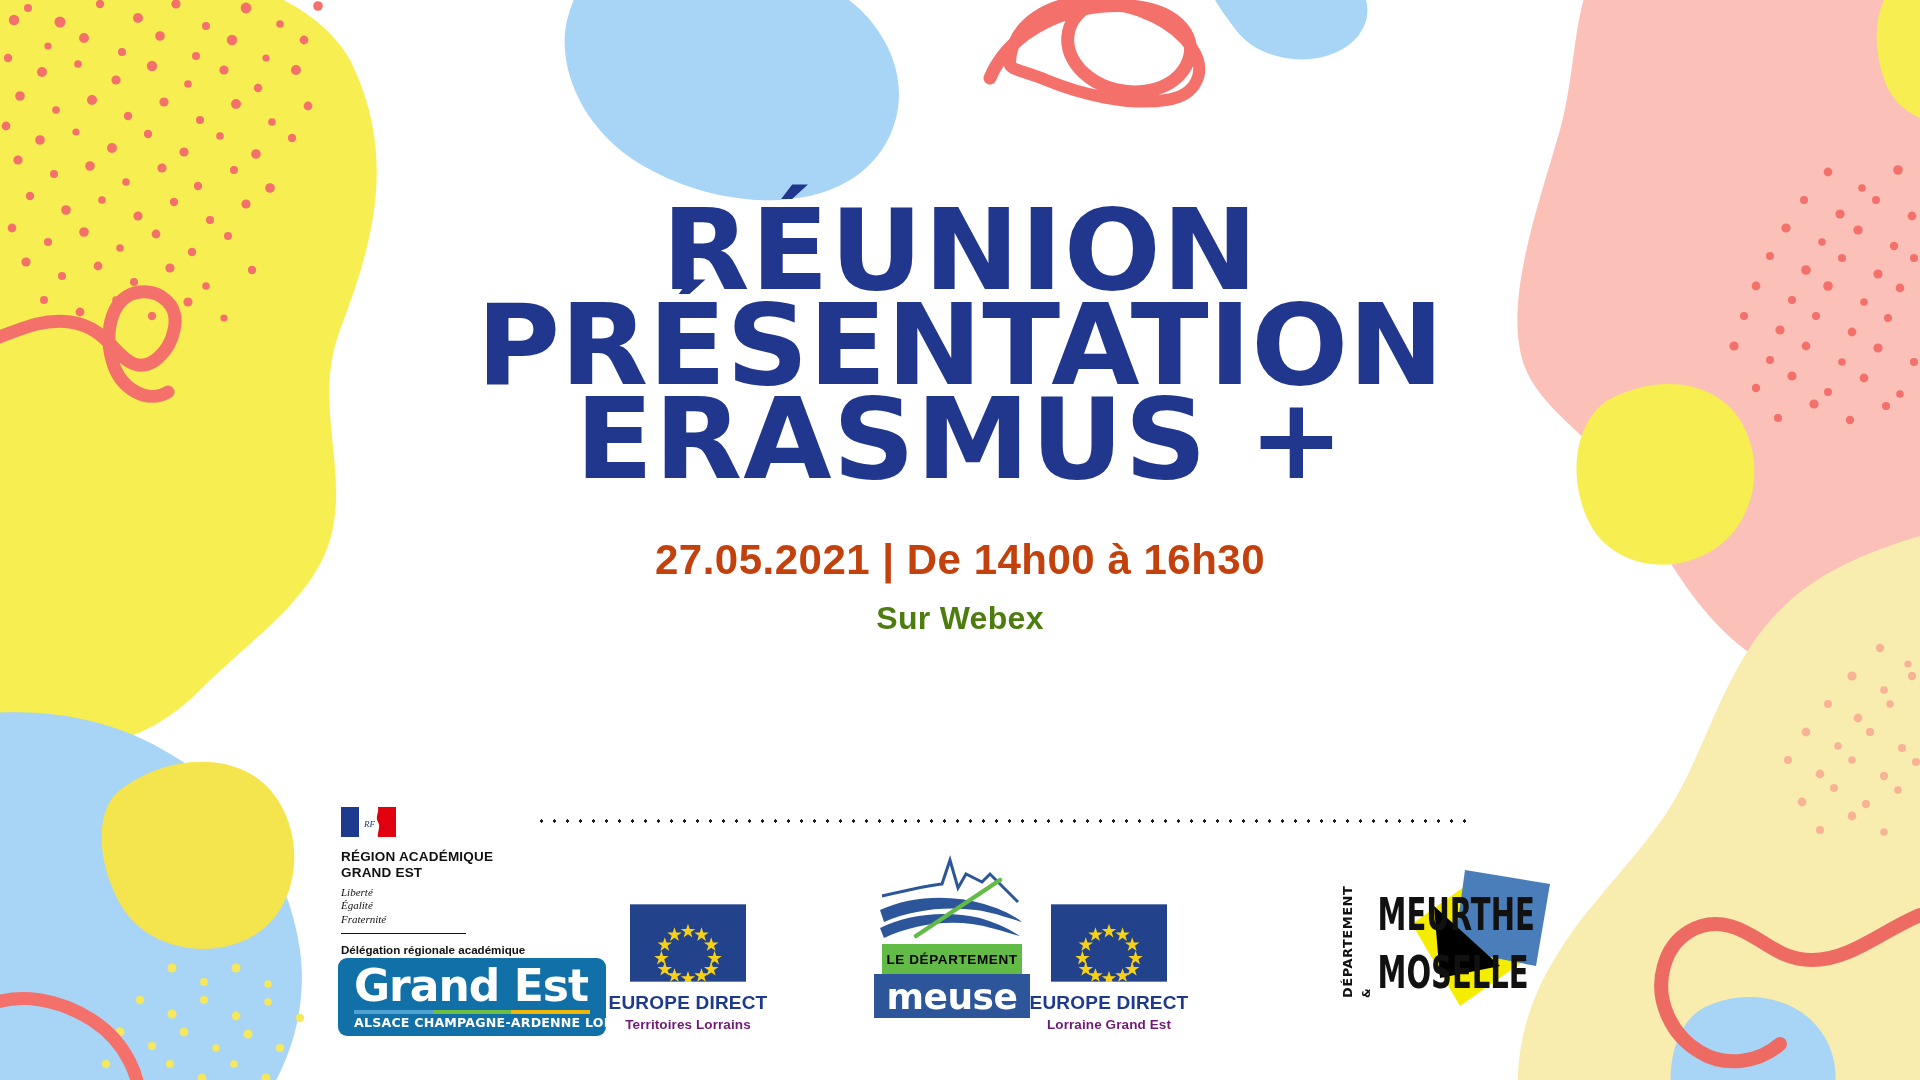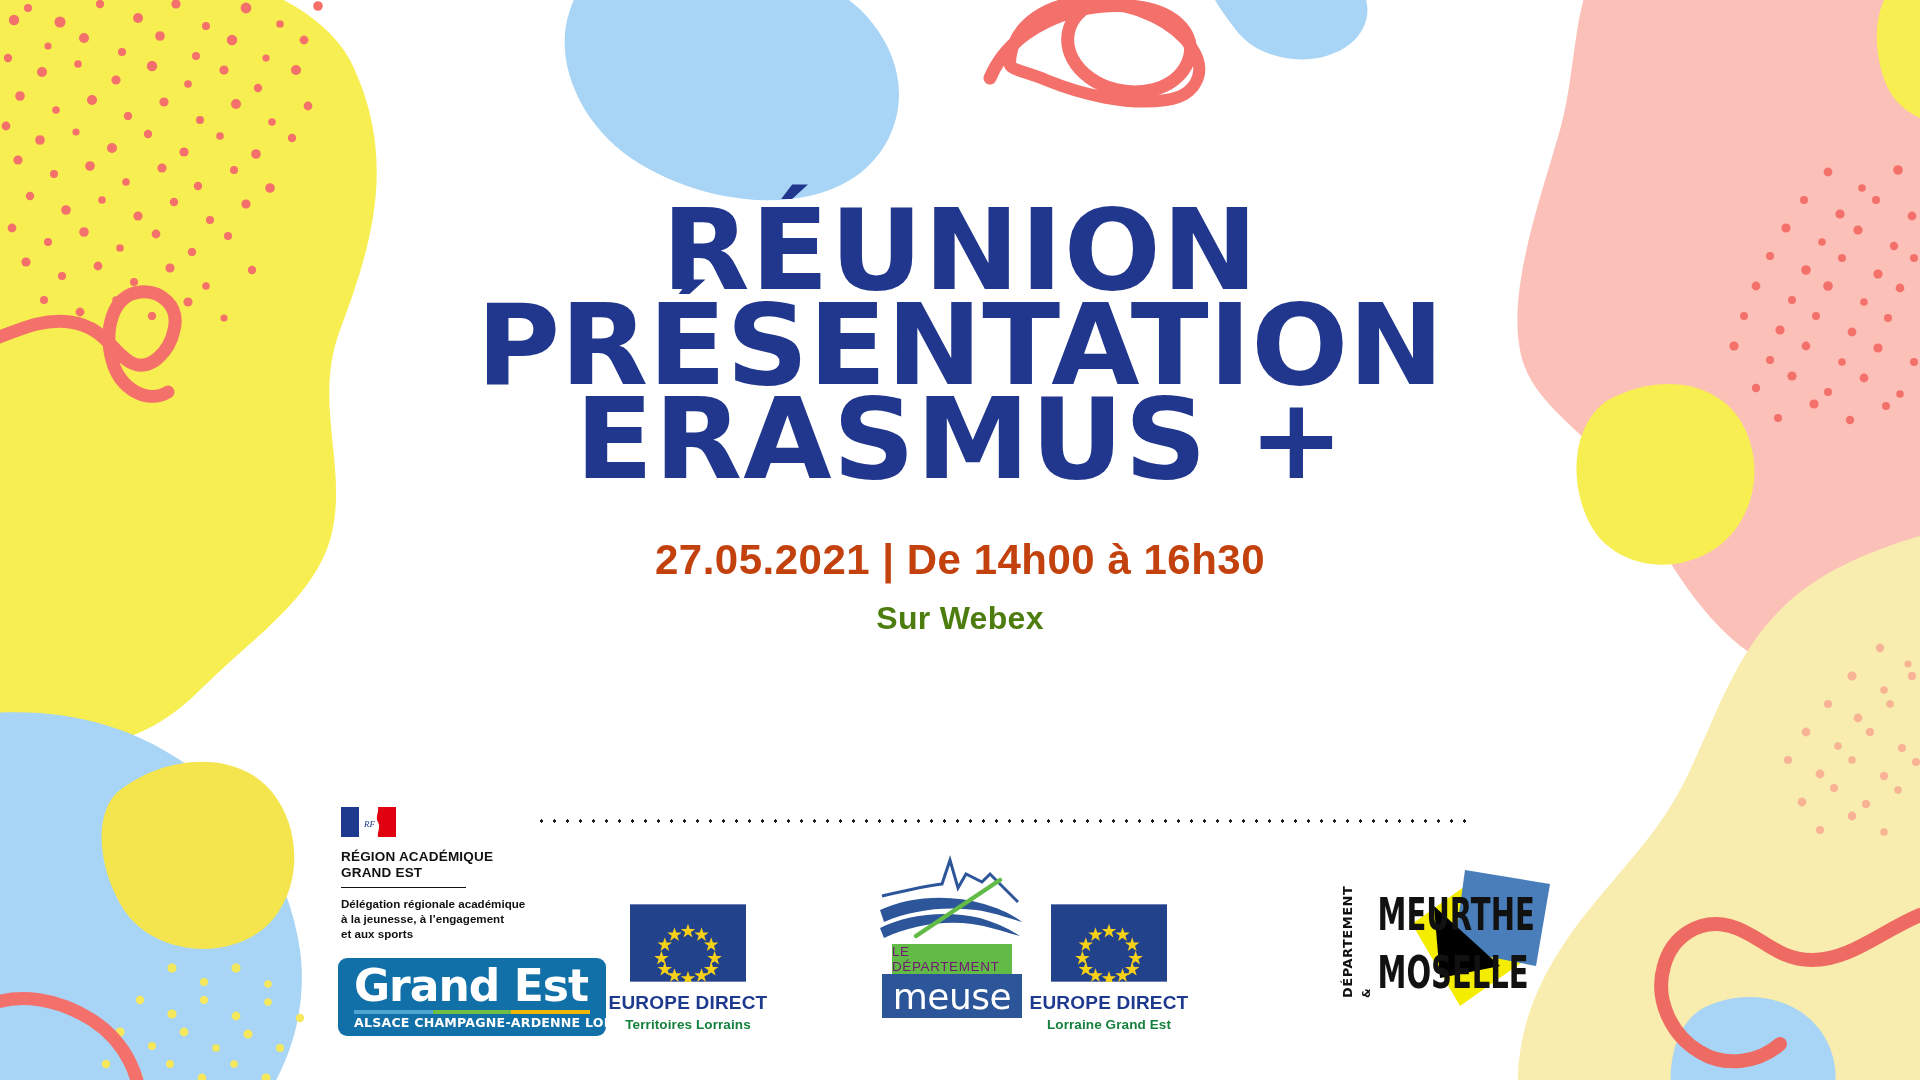--- a/index.html
+++ b/index.html
@@ -96,36 +96,36 @@
   .ge .ge-sub{
     position:absolute;left:16px;top:57px;width:240px;
     color:#fff;font-size:12.6px;font-weight:700;letter-spacing:0.2px;white-space:nowrap;
     font-family:"DejaVu Sans", sans-serif;
   }
 
   
   .ed{position:absolute;width:160px;text-align:center;}
   .ed .euflag{width:116px;height:78px;display:block;margin:0 auto;}
   .ed .ed-t{margin-top:10px;font-size:19px;font-weight:700;color:#1E3A8F;letter-spacing:0.2px;}
-  .ed .ed-s{margin-top:3px;font-size:13.5px;font-weight:700;color:#15803d;letter-spacing:0.1px;}
+  .ed .ed-s{margin-top:3px;font-size:13.5px;font-weight:700;color:#701a75;letter-spacing:0.1px;}
   #ed1{left:608px;top:104px;}
   #ed2{left:1029px;top:104px;}
 
   
   .meuse{position:absolute;left:872px;top:52px;width:160px;}
   .meuse .mtop{width:160px;height:88px;display:block;}
   .meuse .band-g{
-    width:120px;margin:4px auto 0;height:30px;background:#62BB46;color:#701a75;
-    font-size:13.5px;font-weight:400;letter-spacing:0.6px;
+    width:140px;margin:4px auto 0;height:30px;background:#62BB46;color:#000000;
+    font-size:13.5px;font-weight:700;letter-spacing:0.6px;
     display:flex;align-items:center;justify-content:center;
   }
   .meuse .band-b{
-    width:140px;margin:0 auto;height:44px;background:#2C5699;color:#fff;
+    width:156px;margin:0 auto;height:44px;background:#2C5699;color:#fff;
     display:flex;align-items:center;justify-content:center;
-    font-family:"DejaVu Sans", sans-serif;font-weight:400;font-size:36px;letter-spacing:-0.5px;
+    font-family:"DejaVu Sans", sans-serif;font-weight:700;font-size:36px;letter-spacing:-0.5px;
   }
 
   
   .mm{position:absolute;left:1330px;top:38px;width:240px;height:190px;}
   .mm .mm-svg{width:240px;height:190px;display:block;}
 </style>
 </head>
 <body>
 
 <div id="stage">
@@ -381,20 +381,25 @@
         <rect x="0" y="2" width="18" height="30" fill="#1E3A8F"></rect>
         <path d="M18,2 h9 c3,6 -3,10 0,15 c3,5 -3,10 -1,15 h-8 Z" fill="#ffffff"></path>
         <path d="M27,2 h10 c-2,6 2,10 0,15 c-2,5 2,10 1,15 h-11 c-2,-5 4,-10 1,-15 c-3,-5 3,-9 -1,-15 Z" fill="#ffffff"></path>
         <path d="M37,2 h18 v30 h-18 c-1,-5 3,-10 0,-15 c-3,-5 1,-9 0,-15 Z" fill="#E1000F"></path>
         <text x="23" y="22" font-family="Liberation Serif, serif" font-size="9" fill="#1E3A8F" font-style="italic">RF</text>
       </svg>
       <div class="ra-title">
         <div>RÉGION ACADÉMIQUE</div>
         <div>GRAND EST</div>
       </div>
+      <div class="motto">
+        <div>Liberté</div>
+        <div>Égalité</div>
+        <div>Fraternité</div>
+      </div>
       <div class="rule"></div>
       <div class="sub">
         <div>Délégation régionale académique</div>
         <div>à la jeunesse, à l’engagement</div>
         <div>et aux sports</div>
       </div>
     </div>
 
     <div class="ge">
       <div class="ge-word">Grand Est</div>

